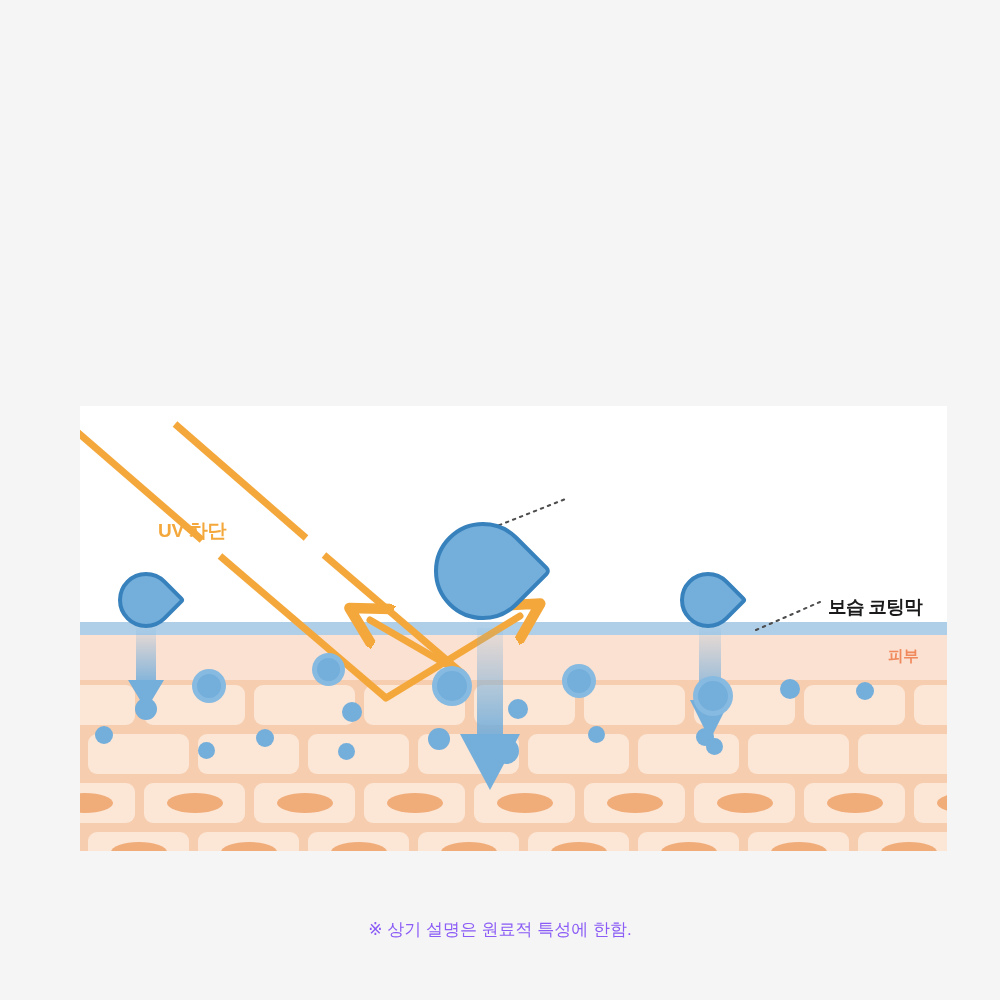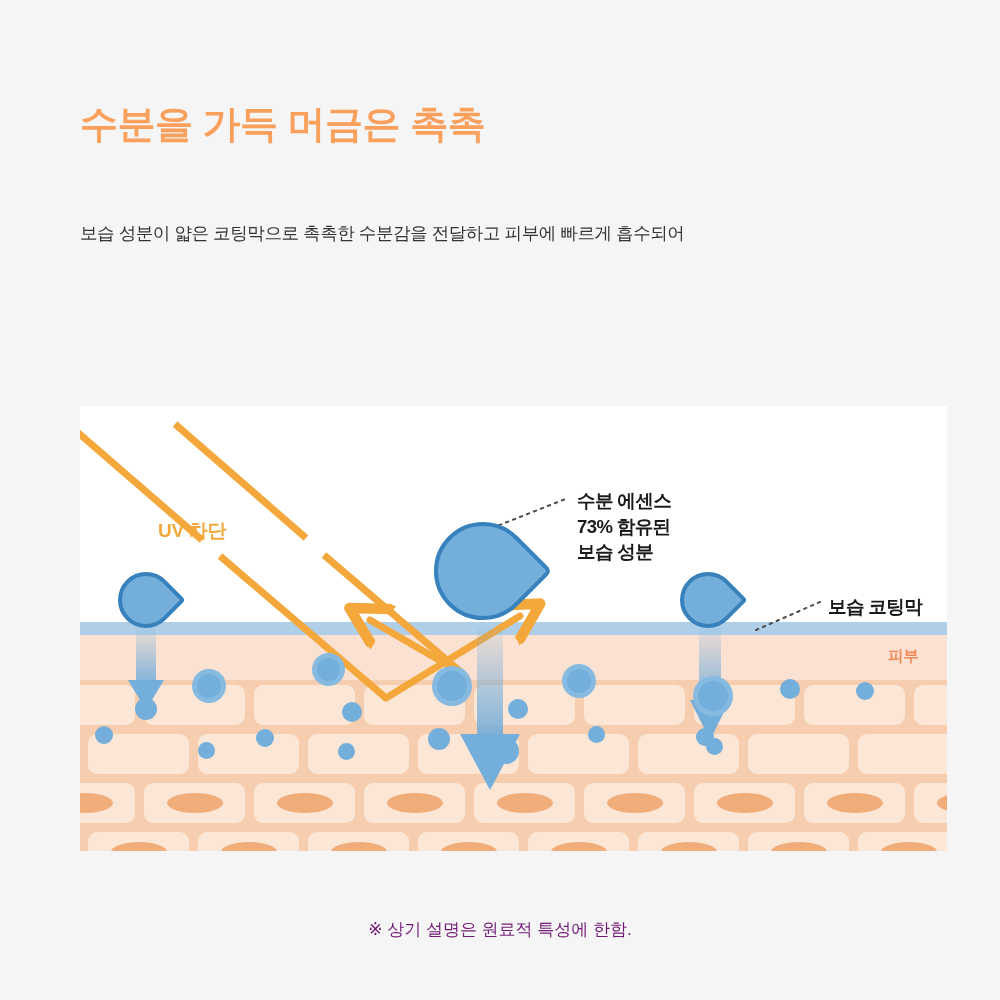--- a/index.html
+++ b/index.html
@@ -124,35 +124,33 @@
   .skinlabel{
     position:absolute;left:808px;top:240px;
     font-size:15.5px;font-weight:bold;color:#F08A5D;
     letter-spacing:-0.3px;
   }
 
   
   .footnote{
     position:absolute;left:0;top:918px;width:1000px;
     text-align:center;
-    font-size:17px;color:#701a75;
+    font-size:17px;color:#8b5cf6;
     letter-spacing:0px;
   }
 </style>
 </head>
 <body>
 
 <div id="root">
 
   <div class="headline">
-    <span>수분을 가득 머금은 촉촉</span>
   </div>
 
   <div class="bodycopy">
-    <div>보습 성분이 얇은 코팅막으로 촉촉한 수분감을 전달하고 피부에 빠르게 흡수되어</div>
   </div>
 
   <div class="panel">
 
     <div class="skin">
       <div class="coating"></div>
       <div class="epidermis"></div>
       <div class="dermisbg"></div>
       <div id="bricks">
           <div class="brickrow" style="top: 63px; height: 40px;">
@@ -275,24 +273,19 @@
         <div class="bub" style="left: 428px; top: 293px; width: 20px; height: 20px;"></div>
         <div class="bub ring" style="left: 482px; top: 258px; width: 34px; height: 34px;"></div>
         <div class="bub" style="left: 508px; top: 320px; width: 17px; height: 17px;"></div>
         <div class="bub ring" style="left: 613px; top: 270px; width: 40px; height: 40px;"></div>
         <div class="bub" style="left: 616px; top: 322px; width: 18px; height: 18px;"></div>
         <div class="bub" style="left: 700px; top: 273px; width: 20px; height: 20px;"></div>
         <div class="bub" style="left: 626px; top: 332px; width: 17px; height: 17px;"></div>
         <div class="bub" style="left: 776px; top: 276px; width: 18px; height: 18px;"></div>
       </div>
 
-    <div class="callout center">
-      <div>수분 에센스</div>
-      <div>73% 함유된</div>
-      <div>보습 성분</div>
-    </div>
     <div class="callout coat">보습 코팅막</div>
     <div class="skinlabel">피부</div>
   </div>
 
   <div class="footnote">※ 상기 설명은 원료적 특성에 한함.</div>
 
 </div>
 
 </body></html>

